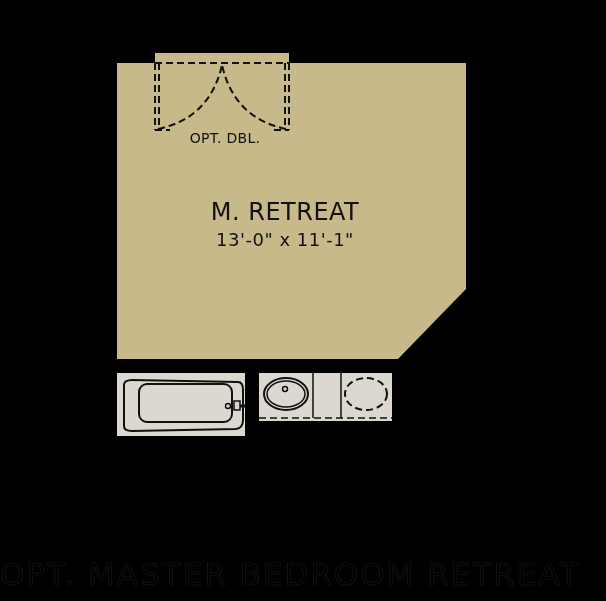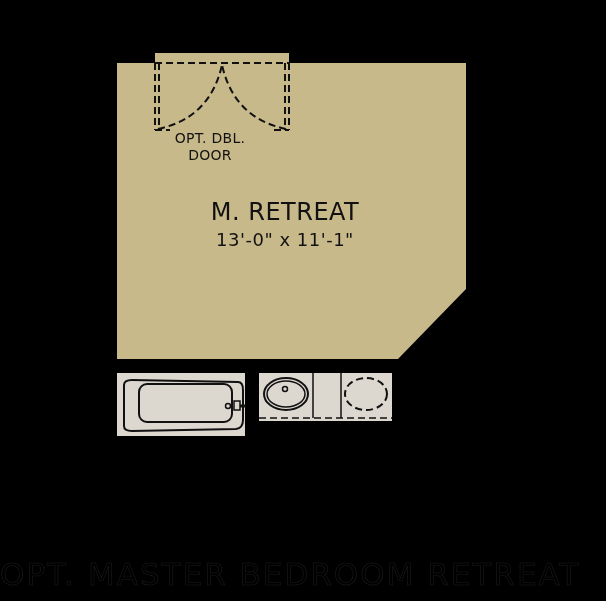--- a/index.html
+++ b/index.html
@@ -1,19 +1,19 @@
 <!DOCTYPE html>
 <html><head>
 <meta charset="utf-8">
 <style>
   html, body { margin:0; padding:0; background:#000; }
   body { width:606px; height:601px; position:relative; overflow:hidden; font-family:"DejaVu Sans", sans-serif; }
   svg.plan { position:absolute; left:0; top:0; }
   .label { position:absolute; color:#111; text-align:center; }
-  .door-label { left:145px; top:130px; width:130px; font-size:14px; line-height:17px; letter-spacing:0.3px; }
+  .door-label { left:160px; top:130px; width:130px; font-size:14px; line-height:17px; letter-spacing:0.3px; }
   .room-name { left:170px; top:198px; width:230px; font-size:24px; line-height:28px; text-underline-offset:3px; letter-spacing:0.5px; }
   .room-dims { left:170px; top:229px; width:230px; font-size:18px; line-height:22px; letter-spacing:0.5px; }
   .footer-title { position:absolute; left:0; top:556px; width:606px; font-size:31px; letter-spacing:2px; color:#000; -webkit-text-stroke:0.6px #1c1c1c; font-family:"DejaVu Sans", sans-serif; }
 </style>
 </head>
 <body>
 
 <svg class="plan" width="606" height="601" viewBox="0 0 606 601">
 
   <polygon points="117,63 155,63 155,53 289,53 289,63 466,63 466,289 398,359 117,359" fill="#c8b98a"></polygon>
@@ -46,17 +46,16 @@
     <line x1="259" y1="418" x2="392" y2="418" stroke="#111" stroke-width="1.5" stroke-dasharray="7,4"></line>
     <ellipse cx="286" cy="394" rx="22" ry="16" fill="none" stroke="#111" stroke-width="2"></ellipse>
     <ellipse cx="286" cy="394" rx="19" ry="13" fill="none" stroke="#111" stroke-width="1.5"></ellipse>
     <circle cx="285" cy="389" r="2.5" fill="none" stroke="#111" stroke-width="1.5"></circle>
     <ellipse cx="366" cy="394" rx="21" ry="16" fill="none" stroke="#111" stroke-width="2" stroke-dasharray="7,4"></ellipse>
   </g>
 </svg>
 
 <div class="label door-label">
   <div>OPT. DBL.</div>
-  <div>DOOR</div>
 </div>
 <div class="label room-name">M. RETREAT</div>
 <div class="label room-dims">13'-0" x 11'-1"</div>
 <div class="footer-title">OPT. MASTER BEDROOM RETREAT</div>
 
 </body></html>

